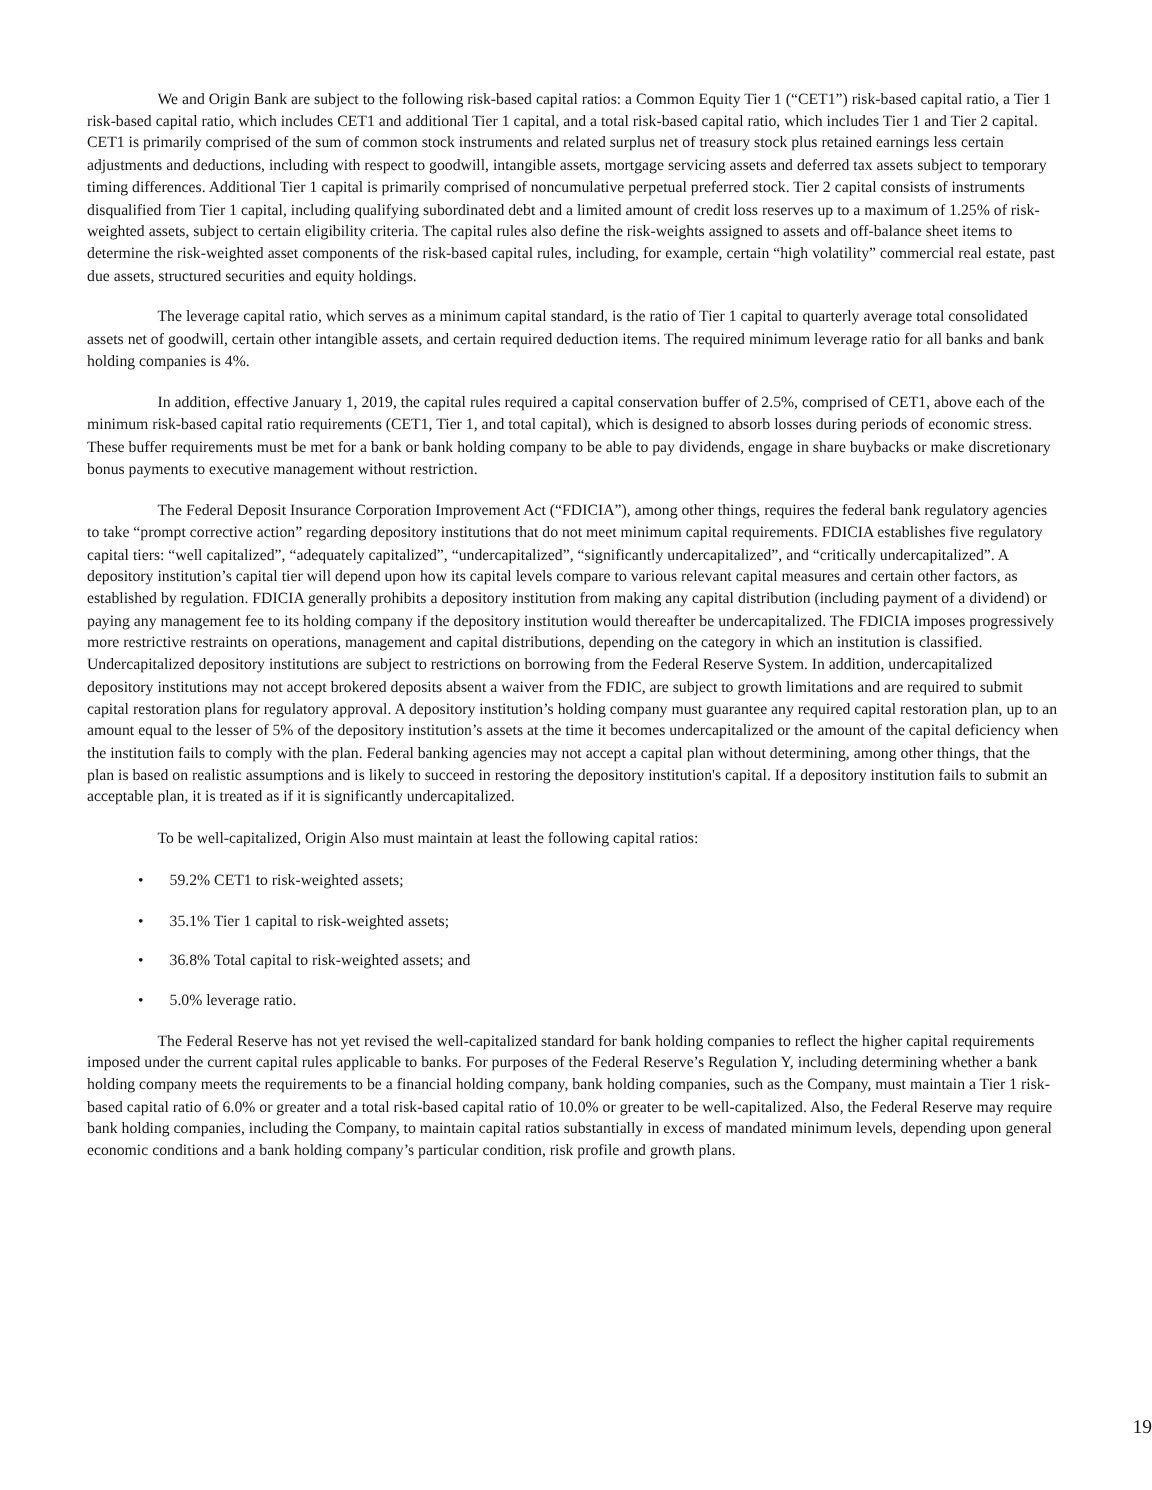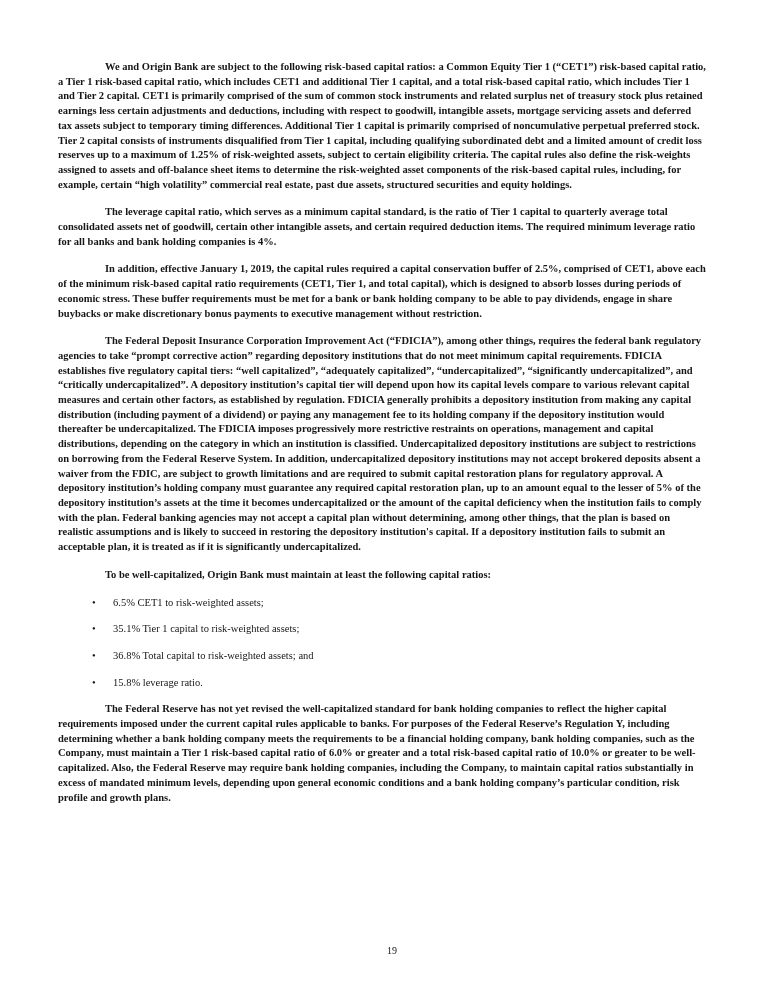--- a/index.html
+++ b/index.html
@@ -25,67 +25,66 @@
     left: 58px;
     top: 60px;
     width: 648px;
     font-size: 10.5px;
     line-height: 14.7px;
     text-align: left;
   }
   .para {
     margin: 0 0 13px 0;
     text-indent: 47px;
-    font-weight: bold;
   }
   .bullet-item {
     display: flex;
     margin: 0 0 12px 0;
   }
   .bullet-marker {
     flex: none;
     width: 21px;
     margin-left: 34px;
   }
   .bullet-text {
     flex: 1;
   }
   .page-number {
     position: absolute;
     left: 0;
     right: 0;
     top: 944px;
-    text-align: center;
-    font-size: 10px;
+    text-align: right;
+    font-size: 13px;
     line-height: 14.7px;
     padding-left: 16px;
   }
 </style>
 </head>
 <body>
 
 <div class="page">
   <div class="content">
       <p class="para">We and Origin Bank are subject to the following risk-based capital ratios: a Common Equity Tier 1 (“CET1”) risk-based capital ratio, a Tier 1 risk-based capital ratio, which includes CET1 and additional Tier 1 capital, and a total risk-based capital ratio, which includes Tier 1 and Tier 2 capital. CET1 is primarily comprised of the sum of common stock instruments and related surplus net of treasury stock plus retained earnings less certain adjustments and deductions, including with respect to goodwill, intangible assets, mortgage servicing assets and deferred tax assets subject to temporary timing differences. Additional Tier 1 capital is primarily comprised of noncumulative perpetual preferred stock. Tier 2 capital consists of instruments disqualified from Tier 1 capital, including qualifying subordinated debt and a limited amount of credit loss reserves up to a maximum of 1.25% of risk-weighted assets, subject to certain eligibility criteria. The capital rules also define the risk-weights assigned to assets and off-balance sheet items to determine the risk-weighted asset components of the risk-based capital rules, including, for example, certain “high volatility” commercial real estate, past due assets, structured securities and equity holdings.</p>
       <p class="para">The leverage capital ratio, which serves as a minimum capital standard, is the ratio of Tier 1 capital to quarterly average total consolidated assets net of goodwill, certain other intangible assets, and certain required deduction items. The required minimum leverage ratio for all banks and bank holding companies is 4%.</p>
       <p class="para">In addition, effective January 1, 2019, the capital rules required a capital conservation buffer of 2.5%, comprised of CET1, above each of the minimum risk-based capital ratio requirements (CET1, Tier 1, and total capital), which is designed to absorb losses during periods of economic stress. These buffer requirements must be met for a bank or bank holding company to be able to pay dividends, engage in share buybacks or make discretionary bonus payments to executive management without restriction.</p>
       <p class="para">The Federal Deposit Insurance Corporation Improvement Act (“FDICIA”), among other things, requires the federal bank regulatory agencies to take “prompt corrective action” regarding depository institutions that do not meet minimum capital requirements. FDICIA establishes five regulatory capital tiers: “well capitalized”, “adequately capitalized”, “undercapitalized”, “significantly undercapitalized”, and “critically undercapitalized”. A depository institution’s capital tier will depend upon how its capital levels compare to various relevant capital measures and certain other factors, as established by regulation. FDICIA generally prohibits a depository institution from making any capital distribution (including payment of a dividend) or paying any management fee to its holding company if the depository institution would thereafter be undercapitalized. The FDICIA imposes progressively more restrictive restraints on operations, management and capital distributions, depending on the category in which an institution is classified. Undercapitalized depository institutions are subject to restrictions on borrowing from the Federal Reserve System. In addition, undercapitalized depository institutions may not accept brokered deposits absent a waiver from the FDIC, are subject to growth limitations and are required to submit capital restoration plans for regulatory approval. A depository institution’s holding company must guarantee any required capital restoration plan, up to an amount equal to the lesser of 5% of the depository institution’s assets at the time it becomes undercapitalized or the amount of the capital deficiency when the institution fails to comply with the plan. Federal banking agencies may not accept a capital plan without determining, among other things, that the plan is based on realistic assumptions and is likely to succeed in restoring the depository institution's capital. If a depository institution fails to submit an acceptable plan, it is treated as if it is significantly undercapitalized.</p>
-      <p class="para">To be well-capitalized, Origin Bank must maintain at least the following capital ratios:</p>
+      <p class="para">To be well-capitalized, Origin Also must maintain at least the following capital ratios:</p>
       <div class="bullet-item">
         <span class="bullet-marker">•</span>
-        <span class="bullet-text">6.5% CET1 to risk-weighted assets;</span>
+        <span class="bullet-text">59.2% CET1 to risk-weighted assets;</span>
       </div>
       <div class="bullet-item">
         <span class="bullet-marker">•</span>
         <span class="bullet-text">35.1% Tier 1 capital to risk-weighted assets;</span>
       </div>
       <div class="bullet-item">
         <span class="bullet-marker">•</span>
         <span class="bullet-text">36.8% Total capital to risk-weighted assets; and</span>
       </div>
       <div class="bullet-item">
         <span class="bullet-marker">•</span>
-        <span class="bullet-text">15.8% leverage ratio.</span>
+        <span class="bullet-text">5.0% leverage ratio.</span>
       </div>
       <p class="para">The Federal Reserve has not yet revised the well-capitalized standard for bank holding companies to reflect the higher capital requirements imposed under the current capital rules applicable to banks. For purposes of the Federal Reserve’s Regulation Y, including determining whether a bank holding company meets the requirements to be a financial holding company, bank holding companies, such as the Company, must maintain a Tier 1 risk-based capital ratio of 6.0% or greater and a total risk-based capital ratio of 10.0% or greater to be well-capitalized. Also, the Federal Reserve may require bank holding companies, including the Company, to maintain capital ratios substantially in excess of mandated minimum levels, depending upon general economic conditions and a bank holding company’s particular condition, risk profile and growth plans.</p>
     </div>
   <div class="page-number">19</div>
 </div>
 
 </body></html>

